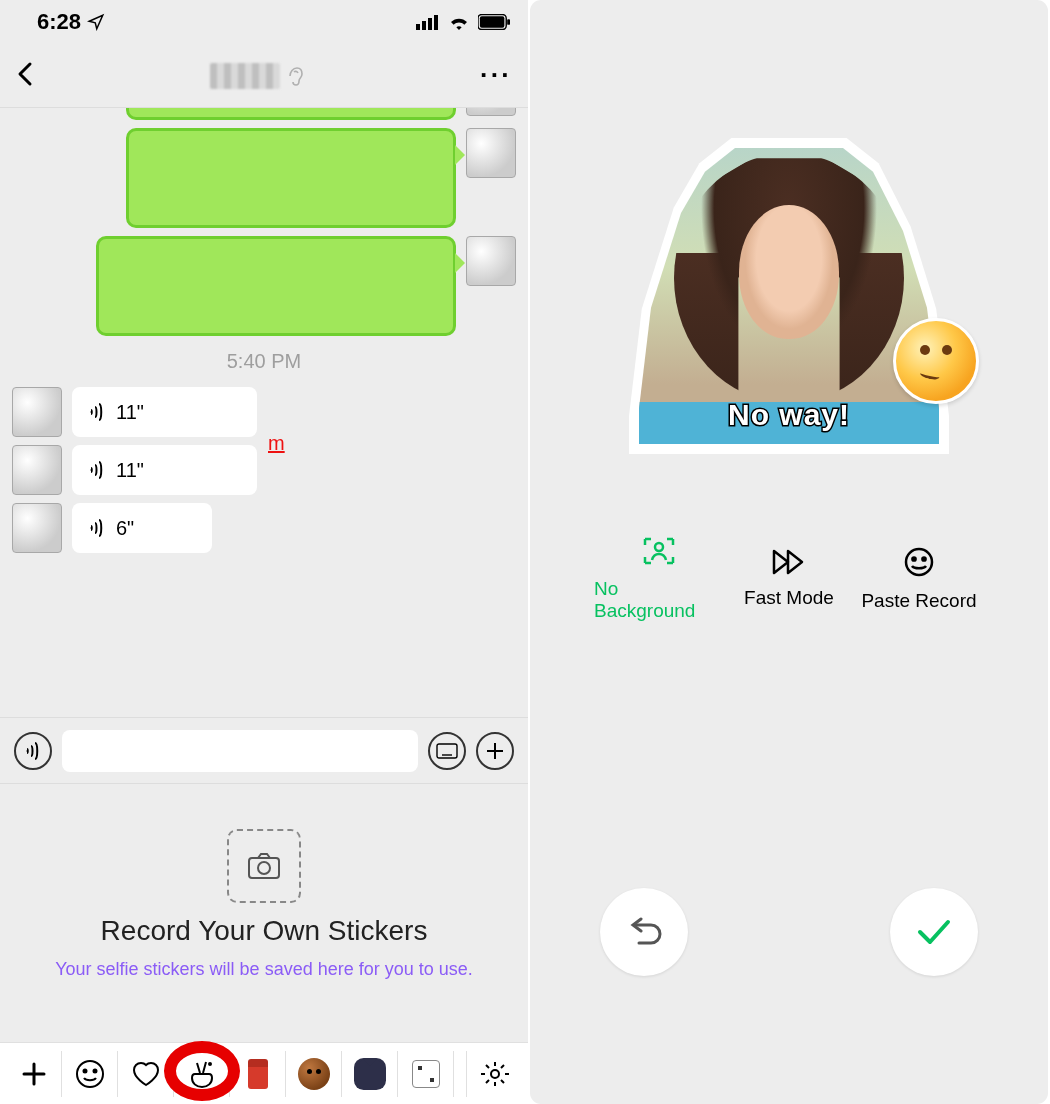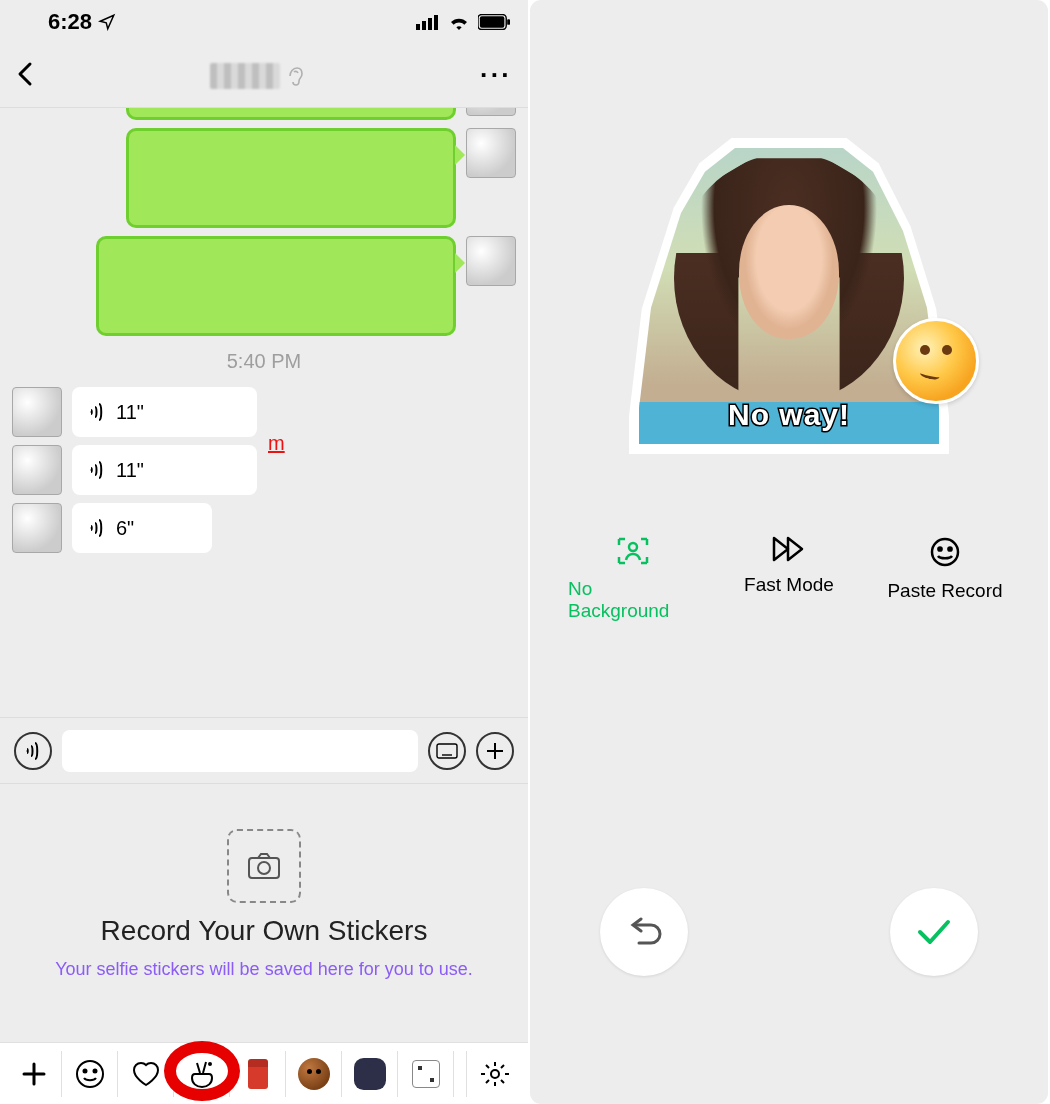--- a/index.html
+++ b/index.html
@@ -24,21 +24,21 @@
     width: 518px;
     height: 1104px;
     background: #ededed;
   }
   
   .status-bar {
     height: 44px;
     display: flex;
     align-items: center;
     justify-content: space-between;
-    padding: 0 18px 0 48px;
+    padding: 0 18px 0 37px;
     font-weight: 700;
     font-size: 22px;
   }
   .status-left { display: flex; align-items: center; gap: 6px; }
   .status-right { display: flex; align-items: center; gap: 8px; }
   
   .chat-header {
     height: 64px;
     display: flex;
     align-items: center;
@@ -276,21 +276,21 @@
     font-weight: 800;
     color: #fff;
     font-family: "Comic Sans MS", "Marker Felt", sans-serif;
     -webkit-text-stroke: 3px #000;
     paint-order: stroke fill;
     letter-spacing: 1px;
   }
   .edit-options {
     margin-top: 92px;
     display: flex;
-    gap: 26px;
+    align-items: center;
   }
   .edit-option {
     display: flex;
     flex-direction: column;
     align-items: center;
     gap: 12px;
     width: 130px;
   }
   .edit-option.active { color: #07c160; }
   .edit-option .label { font-size: 19px; }

